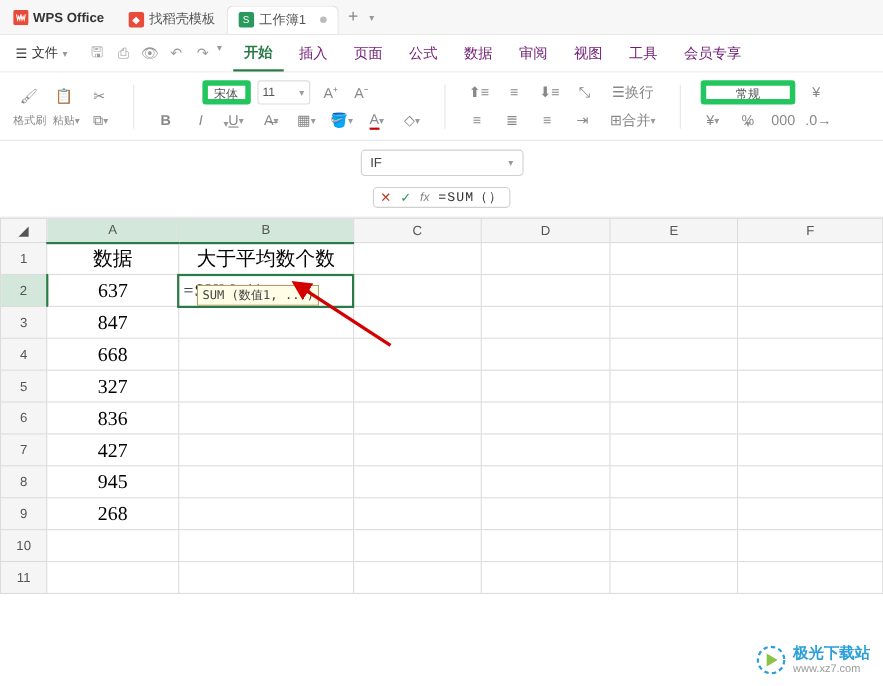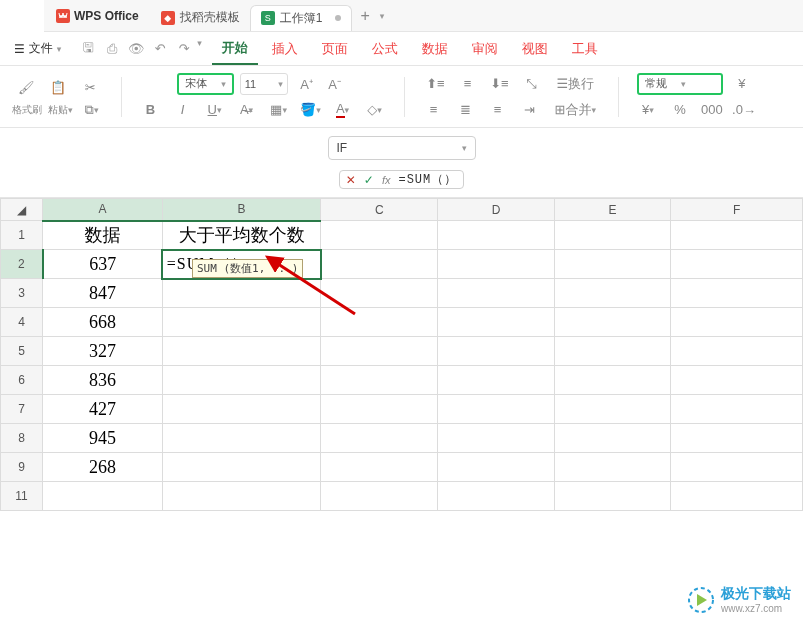--- a/index.html
+++ b/index.html
@@ -1,44 +1,44 @@
 <!DOCTYPE html>
 <html><head>
 <meta charset="utf-8">
 <style>
   * { box-sizing: border-box; margin: 0; padding: 0; font-family: "Microsoft YaHei", Arial, sans-serif; }
   body { background: #fff; width: 803px; height: 624px; overflow: hidden; position: relative; }
   
   
-  .title-bar { height: 32px; background: #f7f7f7; display: flex; align-items: center; border-bottom: 1px solid #e5e5e5; margin-left: 44px; }
+  .title-bar { height: 32px; background: #f7f7f7; display: flex; align-items: center; border-bottom: 1px solid #e5e5e5; }
   .app-logo { display: flex; align-items: center; padding: 0 12px; font-size: 12px; font-weight: 600; color: #333; }
   .app-logo svg { margin-right: 4px; }
   .tab { display: flex; align-items: center; padding: 0 10px; height: 26px; margin-top: 4px; font-size: 12px; color: #555; border-radius: 6px 6px 0 0; gap: 5px; }
   .tab.active { background: #fff; border: 1px solid #ddd; border-bottom: none; }
   .tab-icon { width: 14px; height: 14px; display: inline-block; border-radius: 2px; }
   .add-tab { padding: 0 8px; font-size: 16px; color: #888; }
   .dot-ind { width: 6px; height: 6px; border-radius: 50%; background: #bbb; margin-left: 8px; }
   
   
   .menu-bar { height: 34px; display: flex; align-items: center; border-bottom: 1px solid #e5e5e5; padding: 0 8px; gap: 4px; background: #fff; }
   .file-menu { display: flex; align-items: center; gap: 4px; font-size: 12px; color: #333; padding: 4px 6px; border-radius: 4px; }
   .menu-icons { display: flex; gap: 2px; margin: 0 6px; }
   .mico { width: 22px; height: 22px; display: flex; align-items: center; justify-content: center; color: #999; border-radius: 3px; cursor: pointer; font-size: 13px; }
-  .menu-item { padding: 6px 10px; font-size: 13px; color: #ef4444; cursor: pointer; }
+  .menu-item { padding: 6px 10px; font-size: 13px; color: #701a75; cursor: pointer; }
   .menu-item.active { color: #2a7a48; border-bottom: 2px solid #2a7a48; font-weight: 600; text-align: center; }
   
   
   .ribbon { height: 62px; background: #fff; border-bottom: 1px solid #e5e5e5; display: flex; align-items: center; padding: 0 12px; gap: 16px; }
   .rgroup { display: flex; flex-direction: column; align-items: center; gap: 2px; }
   .rgroup-row { display: flex; gap: 6px; align-items: center; }
   .rgroup-label { font-size: 10px; color: #888; }
   .rbtn { width: 26px; height: 24px; display: flex; align-items: center; justify-content: center; color: #888; border-radius: 3px; font-size: 13px; cursor: pointer; }
   .rbtn.wide { width: auto; padding: 0 6px; }
   .sep { width: 1px; height: 40px; background: #e5e5e5; }
-  .font-sel { height: 22px; font-size: 11px; padding: 0 6px; border: 2px solid #22c55e; border-radius: 3px; display: flex; align-items: center; gap: 14px; color: #555; }
+  .font-sel { height: 22px; font-size: 11px; padding: 0 6px; border: 5px solid #22c55e; border-radius: 3px; display: flex; align-items: center; gap: 14px; color: #555; flex-direction: column; }
   .size-sel { height: 22px; font-size: 11px; padding: 0 4px; border: 1px solid #ddd; border-radius: 3px; display: flex; align-items: center; gap: 6px; color: #555; width: 48px; justify-content: space-between; }
   .ftweak { display: flex; gap: 2px; }
   
   
   .fbar-wrap { padding: 8px 8px; display: flex; gap: 10px; align-items: center; border-bottom: 1px solid #e5e5e5; flex-direction: column; }
   .name-box { width: 148px; height: 24px; border: 1px solid #d0d0d0; border-radius: 4px; display: flex; align-items: center; padding: 0 8px; font-size: 12px; justify-content: space-between; color: #444; }
   .fbar { flex: 1; height: 24px; border: 1px solid #d0d0d0; border-radius: 4px; display: flex; align-items: center; padding: 0 6px; gap: 8px; font-size: 12px; background: #fff; }
   .fbar-icons { display: flex; gap: 8px; align-items: center; }
   .fbar .fx { font-style: italic; color: #888; font-size: 11px; }
   
@@ -53,21 +53,21 @@
   table.sheet tbody td { height: 29px; }
   .hdr-A { background: #d3e8da !important; color: #2a7a48; border-bottom: 2px solid #2a7a48 !important; }
   .hdr-B { background: #d3e8da !important; color: #2a7a48; border-bottom: 2px solid #2a7a48 !important; }
   .active-row-h { background: #d3e8da !important; color: #2a7a48; border-right: 2px solid #2a7a48 !important; }
   
   .cell-sel { outline: 2px solid #2a7a48; outline-offset: -1px; text-align: left !important; padding-left: 4px; font-family: SimSun, serif; font-size: 17px; letter-spacing: 1px; }
   .sheet td.hdr-data { font-family: SimSun, serif; font-size: 18px; }
   .sheet td.data-num { font-family: SimSun, serif; font-size: 18px; margin-left: 32px; }
   
   
-  .tip { position: absolute; left: 192px; top: 61px; border: 1px solid #b0a070; background: #fffde6; font-size: 11px; padding: 1px 4px; font-family: SimSun, monospace; color: #444; }
+  .tip { position: absolute; left: 179px; top: 61px; border: 1px solid #b0a070; background: #fffde6; font-size: 11px; padding: 1px 4px; font-family: SimSun, monospace; color: #444; }
   
   
   .arrow { position: absolute; left: 260px; top: 56px; pointer-events: none; }
   
   
   .wm { position: absolute; right: 12px; bottom: 10px; display: flex; align-items: flex-end; gap: 6px; font-size: 11px; color: #666; }
   .wm-big { font-size: 14px; color: #2ba0d8; font-weight: 600; }
   .wm-url { font-size: 10px; color: #999; }
   
   .corner-sel { width: 44px; height: 22px; }
@@ -113,20 +113,21 @@
     <span class="chev">▾</span>
   </div>
   <div class="menu-item active">开始</div>
   <div class="menu-item">插入</div>
   <div class="menu-item">页面</div>
   <div class="menu-item">公式</div>
   <div class="menu-item">数据</div>
   <div class="menu-item">审阅</div>
   <div class="menu-item">视图</div>
   <div class="menu-item">工具</div>
+  <div class="menu-item">会员专享</div>
 </div>
 
 <div class="ribbon">
   <div class="rgroup">
     <div class="rgroup-row">
       <div class="rbtn">🖌</div>
       <div class="rbtn">📋</div>
       <div class="rbtn">✂</div>
     </div>
     <div class="rgroup-row">
@@ -311,20 +312,29 @@
         <tr>
           <th class="row-h">9</th>
           <td class="data-num">268</td>
           <td></td>
           <td></td>
           <td></td>
           <td></td>
           <td></td>
         </tr>
         <tr>
+          <th class="row-h">10</th>
+          <td></td>
+          <td></td>
+          <td></td>
+          <td></td>
+          <td></td>
+          <td></td>
+        </tr>
+        <tr>
           <th class="row-h">11</th>
           <td></td>
           <td></td>
           <td></td>
           <td></td>
           <td></td>
           <td></td>
         </tr>
       </tbody>
   </table>

